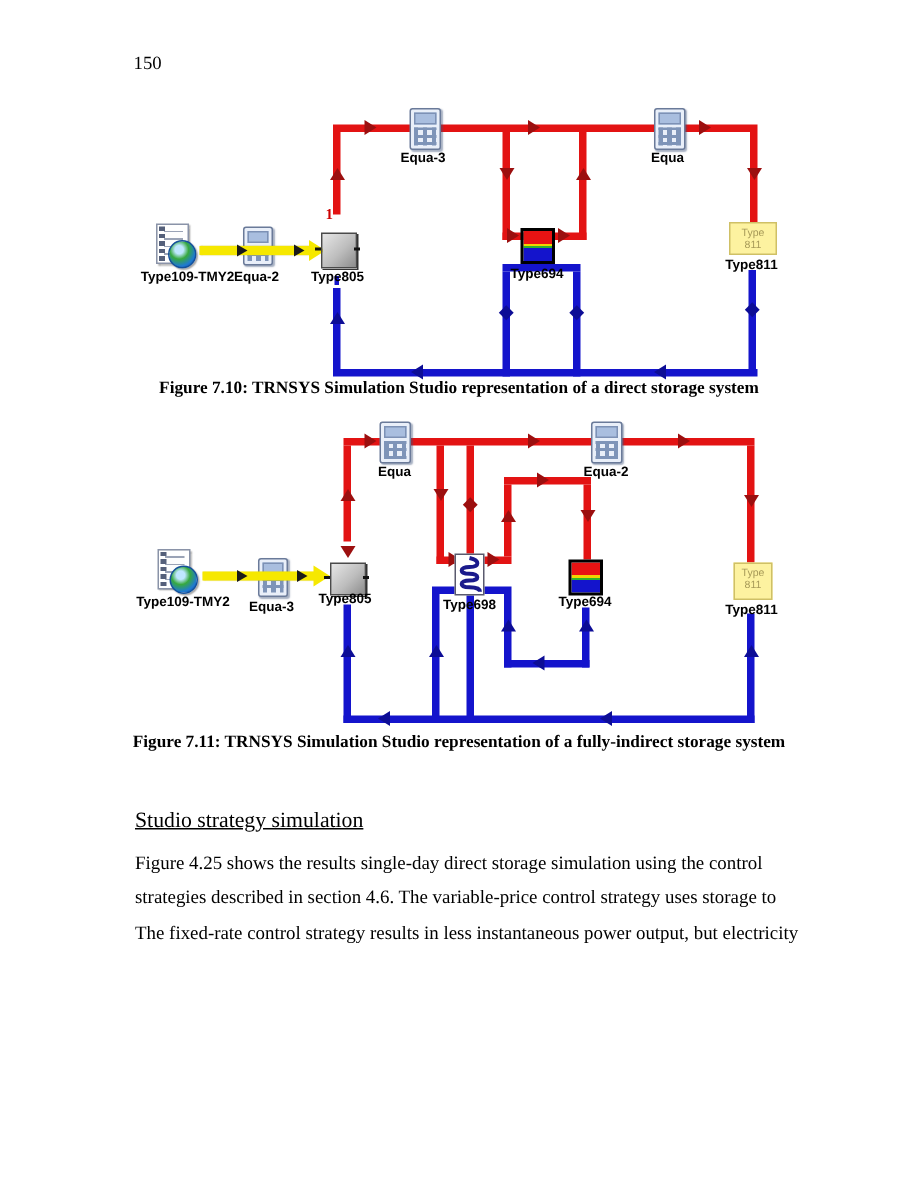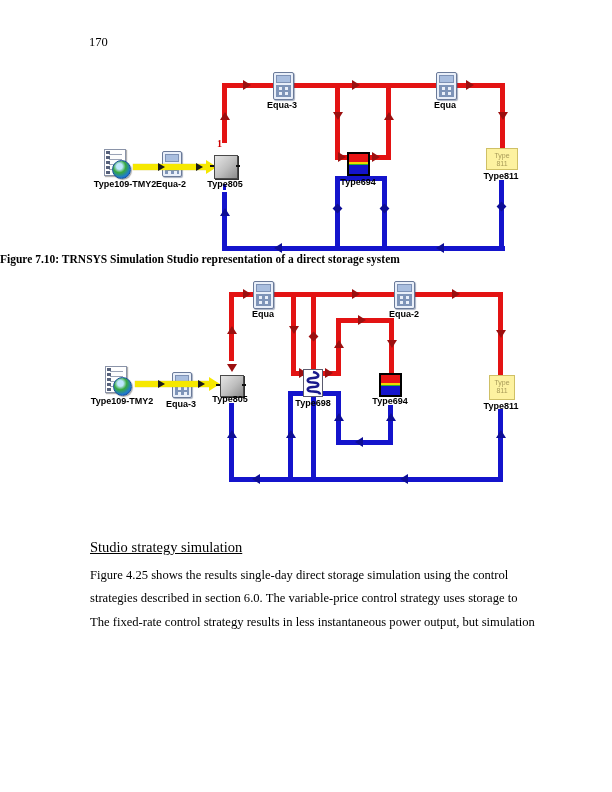--- a/index.html
+++ b/index.html
@@ -40,33 +40,33 @@
   .ybox{position:absolute;background:#fdf2a0;border:1px solid #cfc066;color:#a79a58;
      font-family:"Liberation Sans",sans-serif;font-size:7px;line-height:8px;text-align:center;padding-top:3px;box-sizing:border-box;}
   .coilbox{position:absolute;background:#fff;border:1px solid #5a5a6e;box-sizing:border-box;}
   .yline{position:absolute;background:#f6e800;box-shadow:0 0 1px #c9b900;}
   .yhead{position:absolute;width:0;height:0;border-top:7px solid transparent;border-bottom:7px solid transparent;border-left:11px solid #f6e800;}
   .chev{position:absolute;width:0;height:0;border-top:4px solid transparent;border-bottom:4px solid transparent;border-left:7px solid #1a1a1a;}
   .linknum{position:absolute;color:#cc0000;font-family:"Liberation Serif",serif;font-weight:bold;font-size:10px;}
   
   .clabel{position:absolute;transform:translateX(-50%);font-family:"Liberation Sans",sans-serif;
      font-weight:bold;font-size:9px;white-space:nowrap;color:#000;}
-  .caption{position:absolute;left:0;width:612px;font-family:"Liberation Serif",serif;
+  .caption{position:absolute;left:0;width:612px;text-align:center;font-family:"Liberation Serif",serif;
      font-weight:bold;font-size:11.5px;white-space:nowrap;}
   .pagenum{position:absolute;left:89px;top:35px;font-size:12.5px;}
   .heading{position:absolute;left:90px;top:539px;font-size:14.5px;text-decoration:underline;}
   .bodytext{position:absolute;left:90px;top:564px;width:460px;font-size:12.6px;line-height:23.3px;}
   .bodytext div{white-space:nowrap;}
 </style>
 </head>
 <body>
 
 <div class="page">
 
-  <div class="pagenum">170</div>
+  <div class="pagenum">150</div>
 
   <div>
 
     <div class="pipe r" style="left:222px;top:83px;width:283px;height:5px;"></div>
     <div class="pipe r" style="left:222px;top:88px;width:5px;height:55px;"></div>
     <div class="pipe r" style="left:335px;top:88px;width:5px;height:72px;"></div>
     <div class="pipe r" style="left:335px;top:155px;width:14px;height:5px;"></div>
     <div class="pipe r" style="left:368px;top:155px;width:23px;height:5px;"></div>
     <div class="pipe r" style="left:386px;top:88px;width:5px;height:72px;"></div>
     <div class="pipe r" style="left:500px;top:88px;width:5px;height:60px;"></div>
@@ -193,22 +193,23 @@
     <div class="clabel" style="left:122px;top:396px;">Type109-TMY2</div>
     <div class="clabel" style="left:181px;top:399px;">Equa-3</div>
     <div class="clabel" style="left:230px;top:394px;">Type805</div>
     <div class="clabel" style="left:263px;top:309px;">Equa</div>
     <div class="clabel" style="left:313px;top:398px;">Type698</div>
     <div class="clabel" style="left:404px;top:309px;">Equa-2</div>
     <div class="clabel" style="left:390px;top:396px;">Type694</div>
     <div class="clabel" style="left:501px;top:401px;">Type811</div>
   </div>
 
+  <div class="caption" style="top:489px;">Figure 7.11: TRNSYS Simulation Studio representation of a fully-indirect storage system</div>
 
   <div class="heading">Studio strategy simulation</div>
 
   <div class="bodytext">
     <div>Figure 4.25 shows the results single-day direct storage simulation using the control</div>
-    <div>strategies described in section 6.0.  The variable-price control strategy uses storage to</div>
-    <div>The fixed-rate control strategy results in less instantaneous power output, but simulation</div>
+    <div>strategies described in section 4.6.  The variable-price control strategy uses storage to</div>
+    <div>The fixed-rate control strategy results in less instantaneous power output, but electricity</div>
   </div>
 
 </div>
 
 </body></html>

